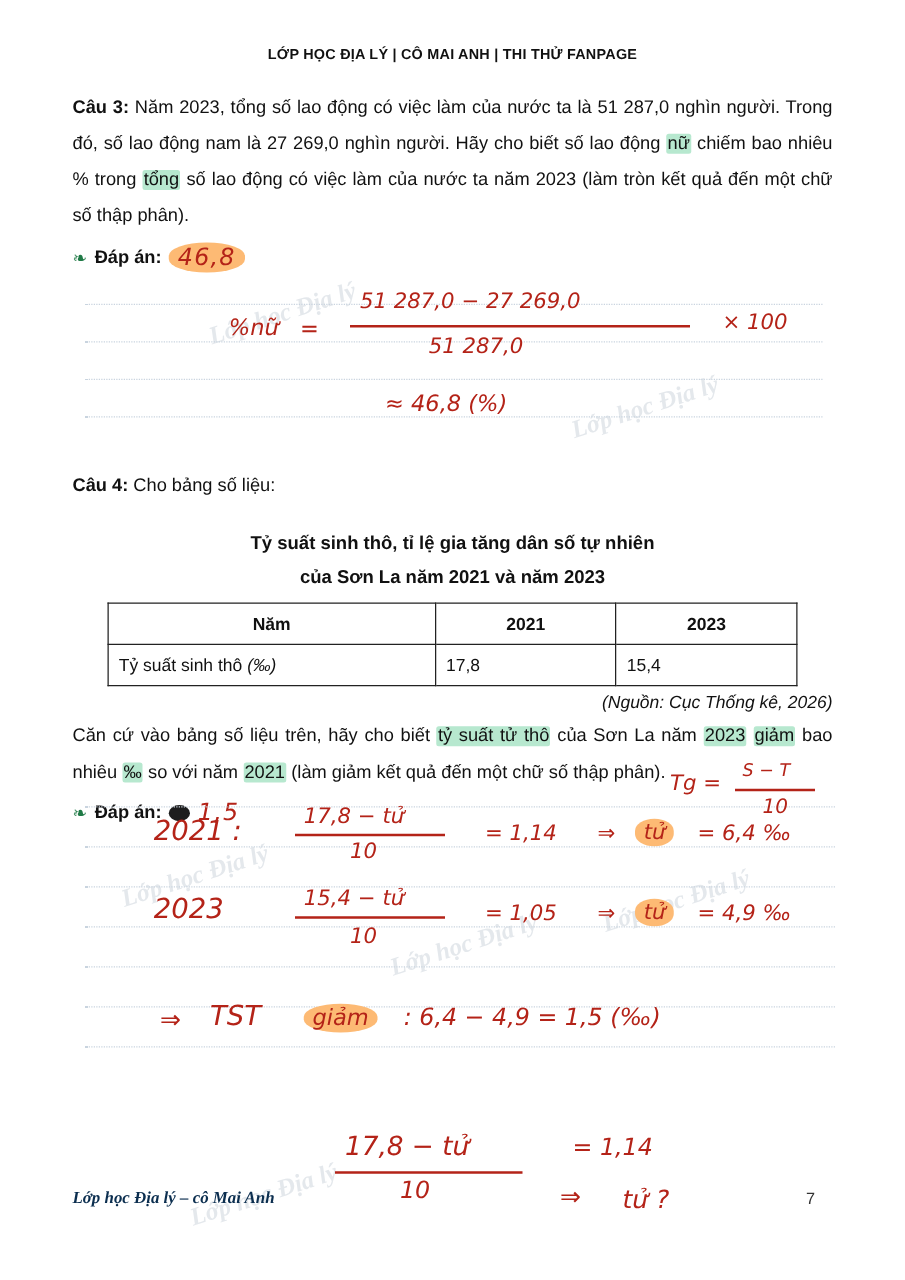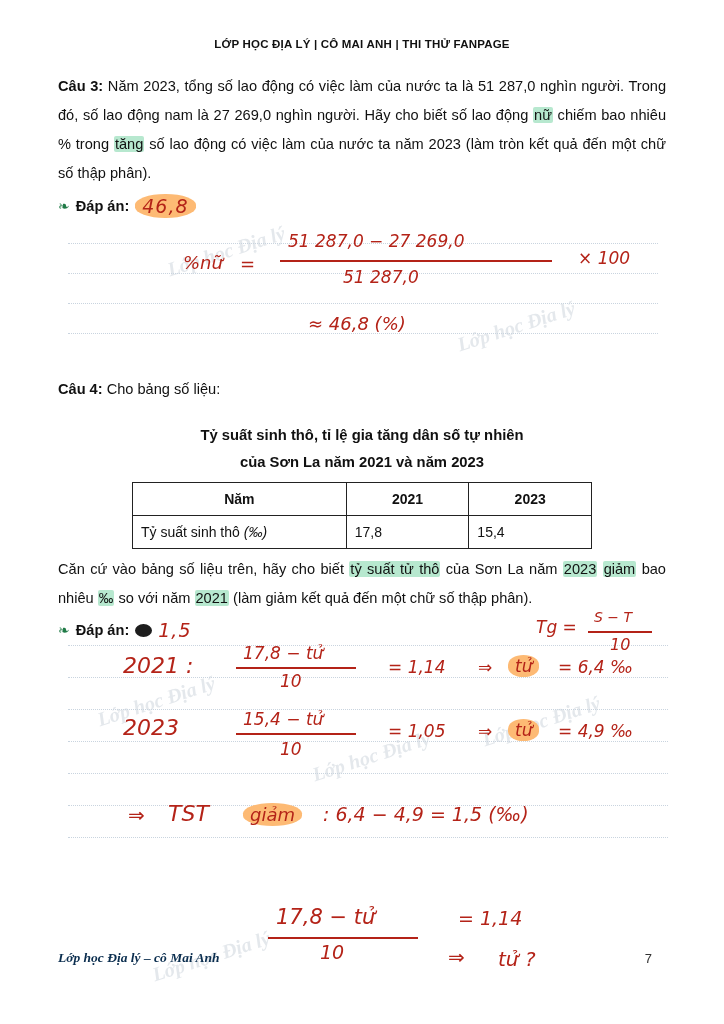--- a/index.html
+++ b/index.html
@@ -90,21 +90,21 @@
   }
   
   .tbl-title{
     text-align:center;font-weight:bold;font-size:14.8px;
     font-family:Liberation Sans, sans-serif;
     line-height:27px;margin-top:18px;
   }
   table.data{
     border-collapse:collapse;
     margin:6px auto 0 auto;
-    width:460px;
+    width:552px;
     font-family:"Liberation Sans", sans-serif;
     font-size:14px;
   }
   table.data th, table.data td{
     border:1px solid #222;
     padding:4px 8px;
     height:24px;
   }
   table.data th{text-align:center;font-weight:bold;}
   table.data td.lbl{text-align:left;}
@@ -141,21 +141,21 @@
   <div class="wm" style="left:455px;top:315px;">Lớp học Địa lý</div>
   <div class="wm" style="left:95px;top:690px;">Lớp học Địa lý</div>
   <div class="wm" style="left:310px;top:745px;">Lớp học Địa lý</div>
   <div class="wm" style="left:480px;top:710px;">Lớp học Địa lý</div>
   <div class="wm" style="left:150px;top:945px;">Lớp học Địa lý</div>
 
   <div class="content">
 
     <p class="para">
       <span class="q-label">Câu 3:</span>
-      <span>Năm 2023, tổng số lao động có việc làm của nước ta là 51 287,0 nghìn người. Trong đó, số lao động nam là 27 269,0 nghìn người. Hãy cho biết số lao động </span><span class="hl">nữ</span><span> chiếm bao nhiêu % trong </span><span class="hl">tăng</span><span> số lao động có việc làm của nước ta năm 2023 (làm tròn kết quả đến một chữ số thập phân).</span>
+      <span>Năm 2023, tổng số lao động có việc làm của nước ta là 51 287,0 nghìn người. Trong đó, số lao động nam là 27 269,0 nghìn người. Hãy cho biết số lao động </span><span class="hl">nữ</span><span> chiếm bao nhiêu % trong </span><span class="hl">tổng</span><span> số lao động có việc làm của nước ta năm 2023 (làm tròn kết quả đến một chữ số thập phân).</span>
     </p>
 
     <div class="ans-line">
       <span class="leaf">❧</span>
       <span class="ans-label">Đáp án:</span>
       <span class="hand hand-num circle-hl">46,8</span>
     </div>
   </div>
 
   <div class="work3">
@@ -195,20 +195,21 @@
       </thead>
       <tbody>
         <tr>
           <td class="lbl"><span>Tỷ suất sinh thô </span><i>(‰)</i></td>
           <td class="val">17,8</td>
           <td class="val">15,4</td>
         </tr>
       </tbody>
     </table>
 
+    <div class="source">(Nguồn: Cục Thống kê, 2026)</div>
 
     <p class="para" style="margin-top:6px;">
       <span>Căn cứ vào bảng số liệu trên, hãy cho biết </span><span class="hl">tỷ suất tử thô</span><span> của Sơn La năm </span><span class="hl">2023</span><span> </span><span class="hl">giảm</span><span> bao nhiêu </span><span class="hl">‰</span><span> so với năm </span><span class="hl">2021</span><span> (làm giảm kết quả đến một chữ số thập phân).</span>
     </p>
 
     <div class="ans-line">
       <span class="leaf">❧</span>
       <span class="ans-label">Đáp án:</span>
       <span class="blob"></span>
       <span class="hand hand-num">1,5</span>

